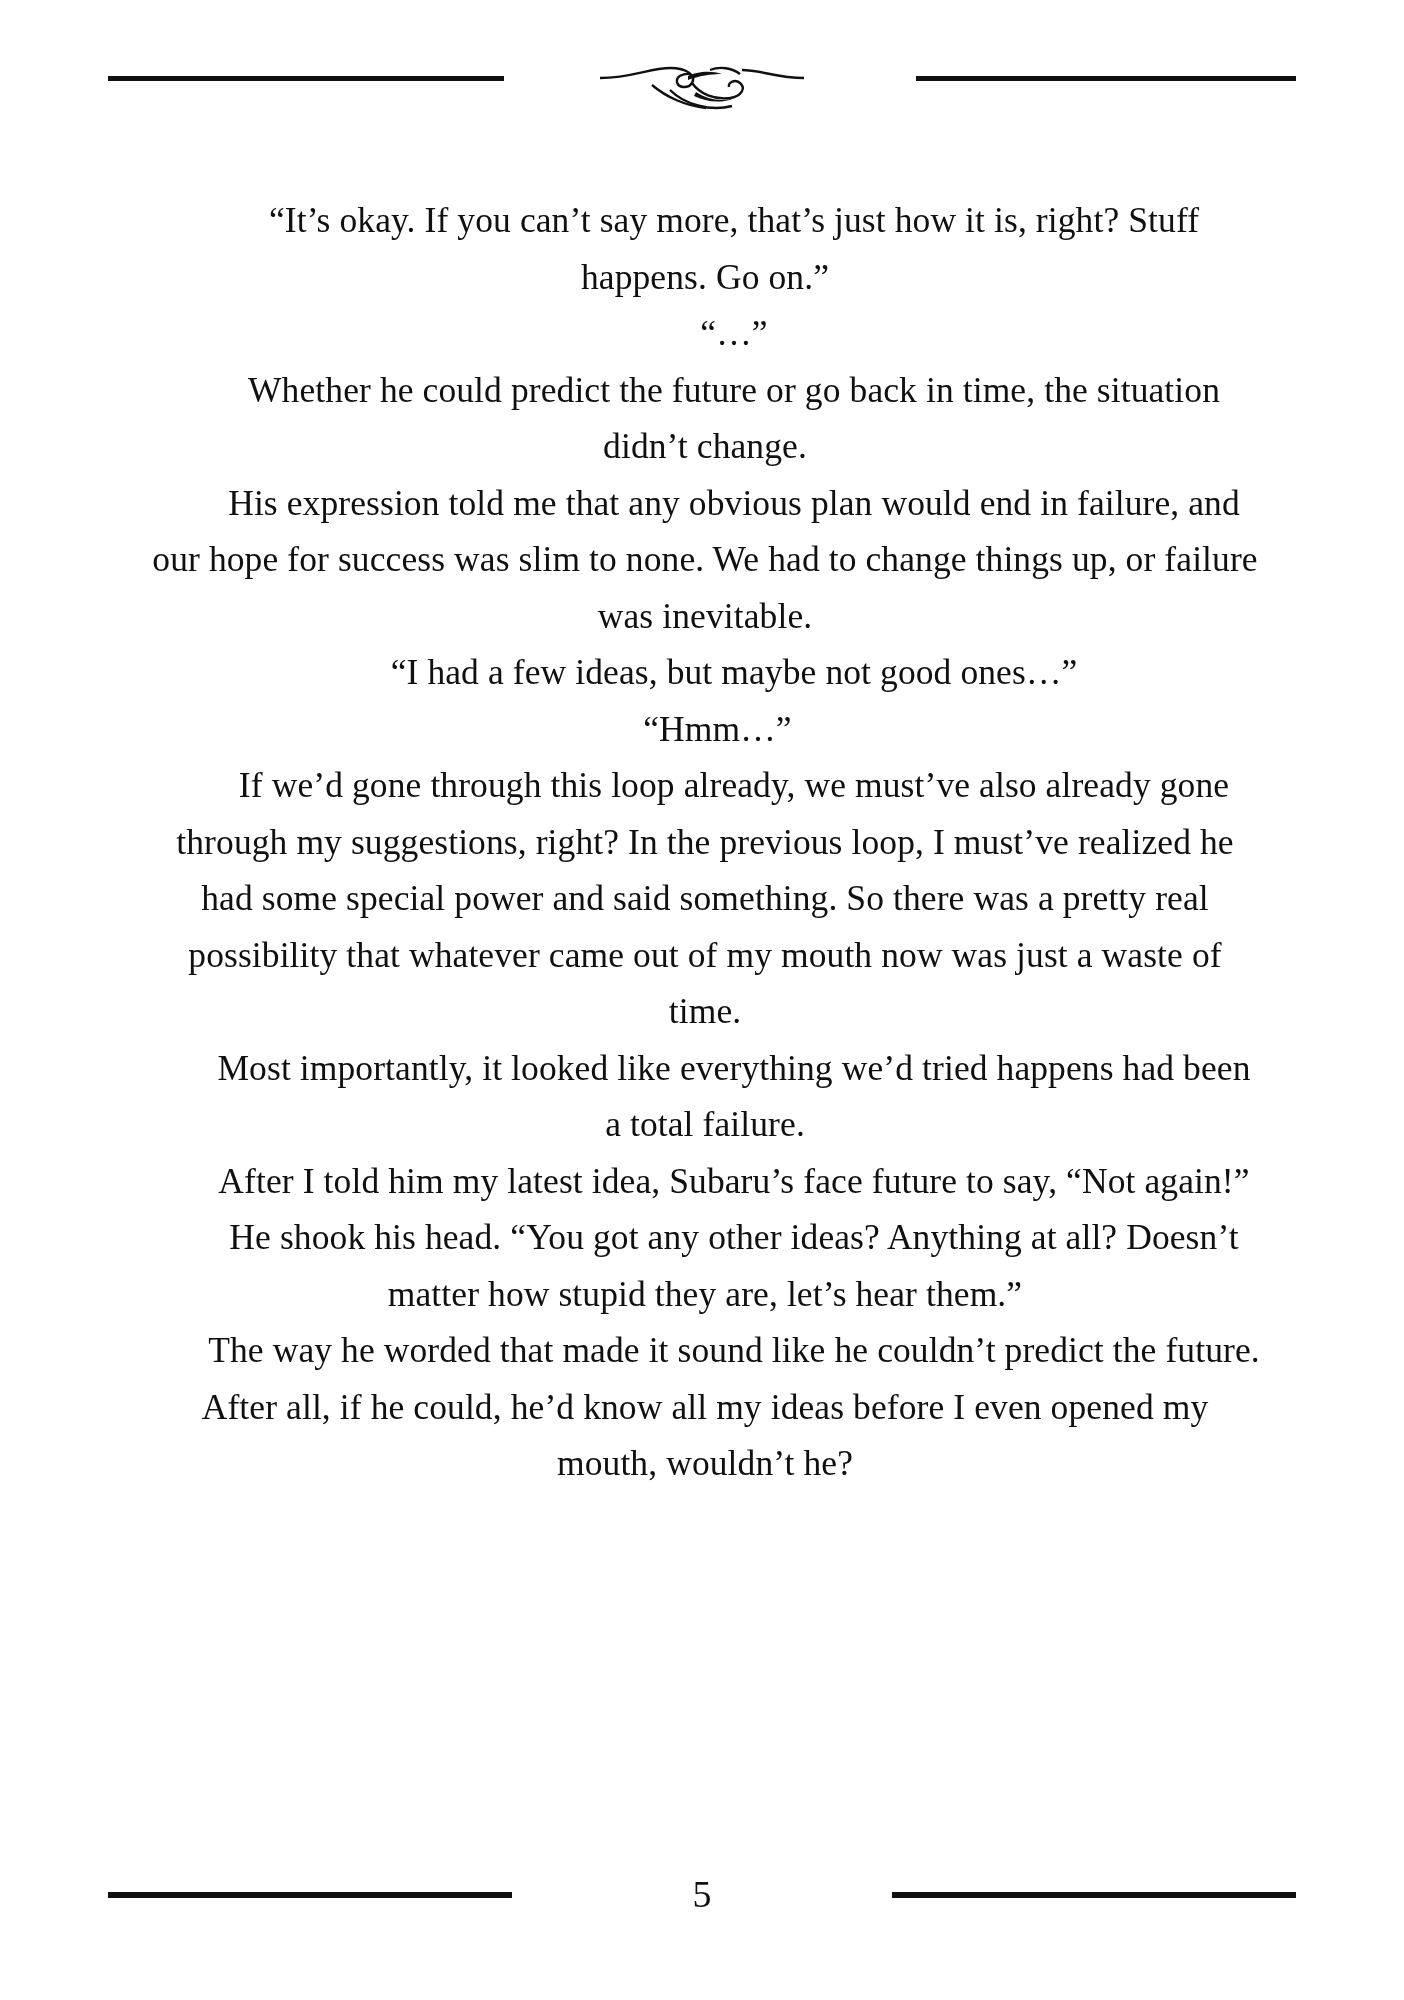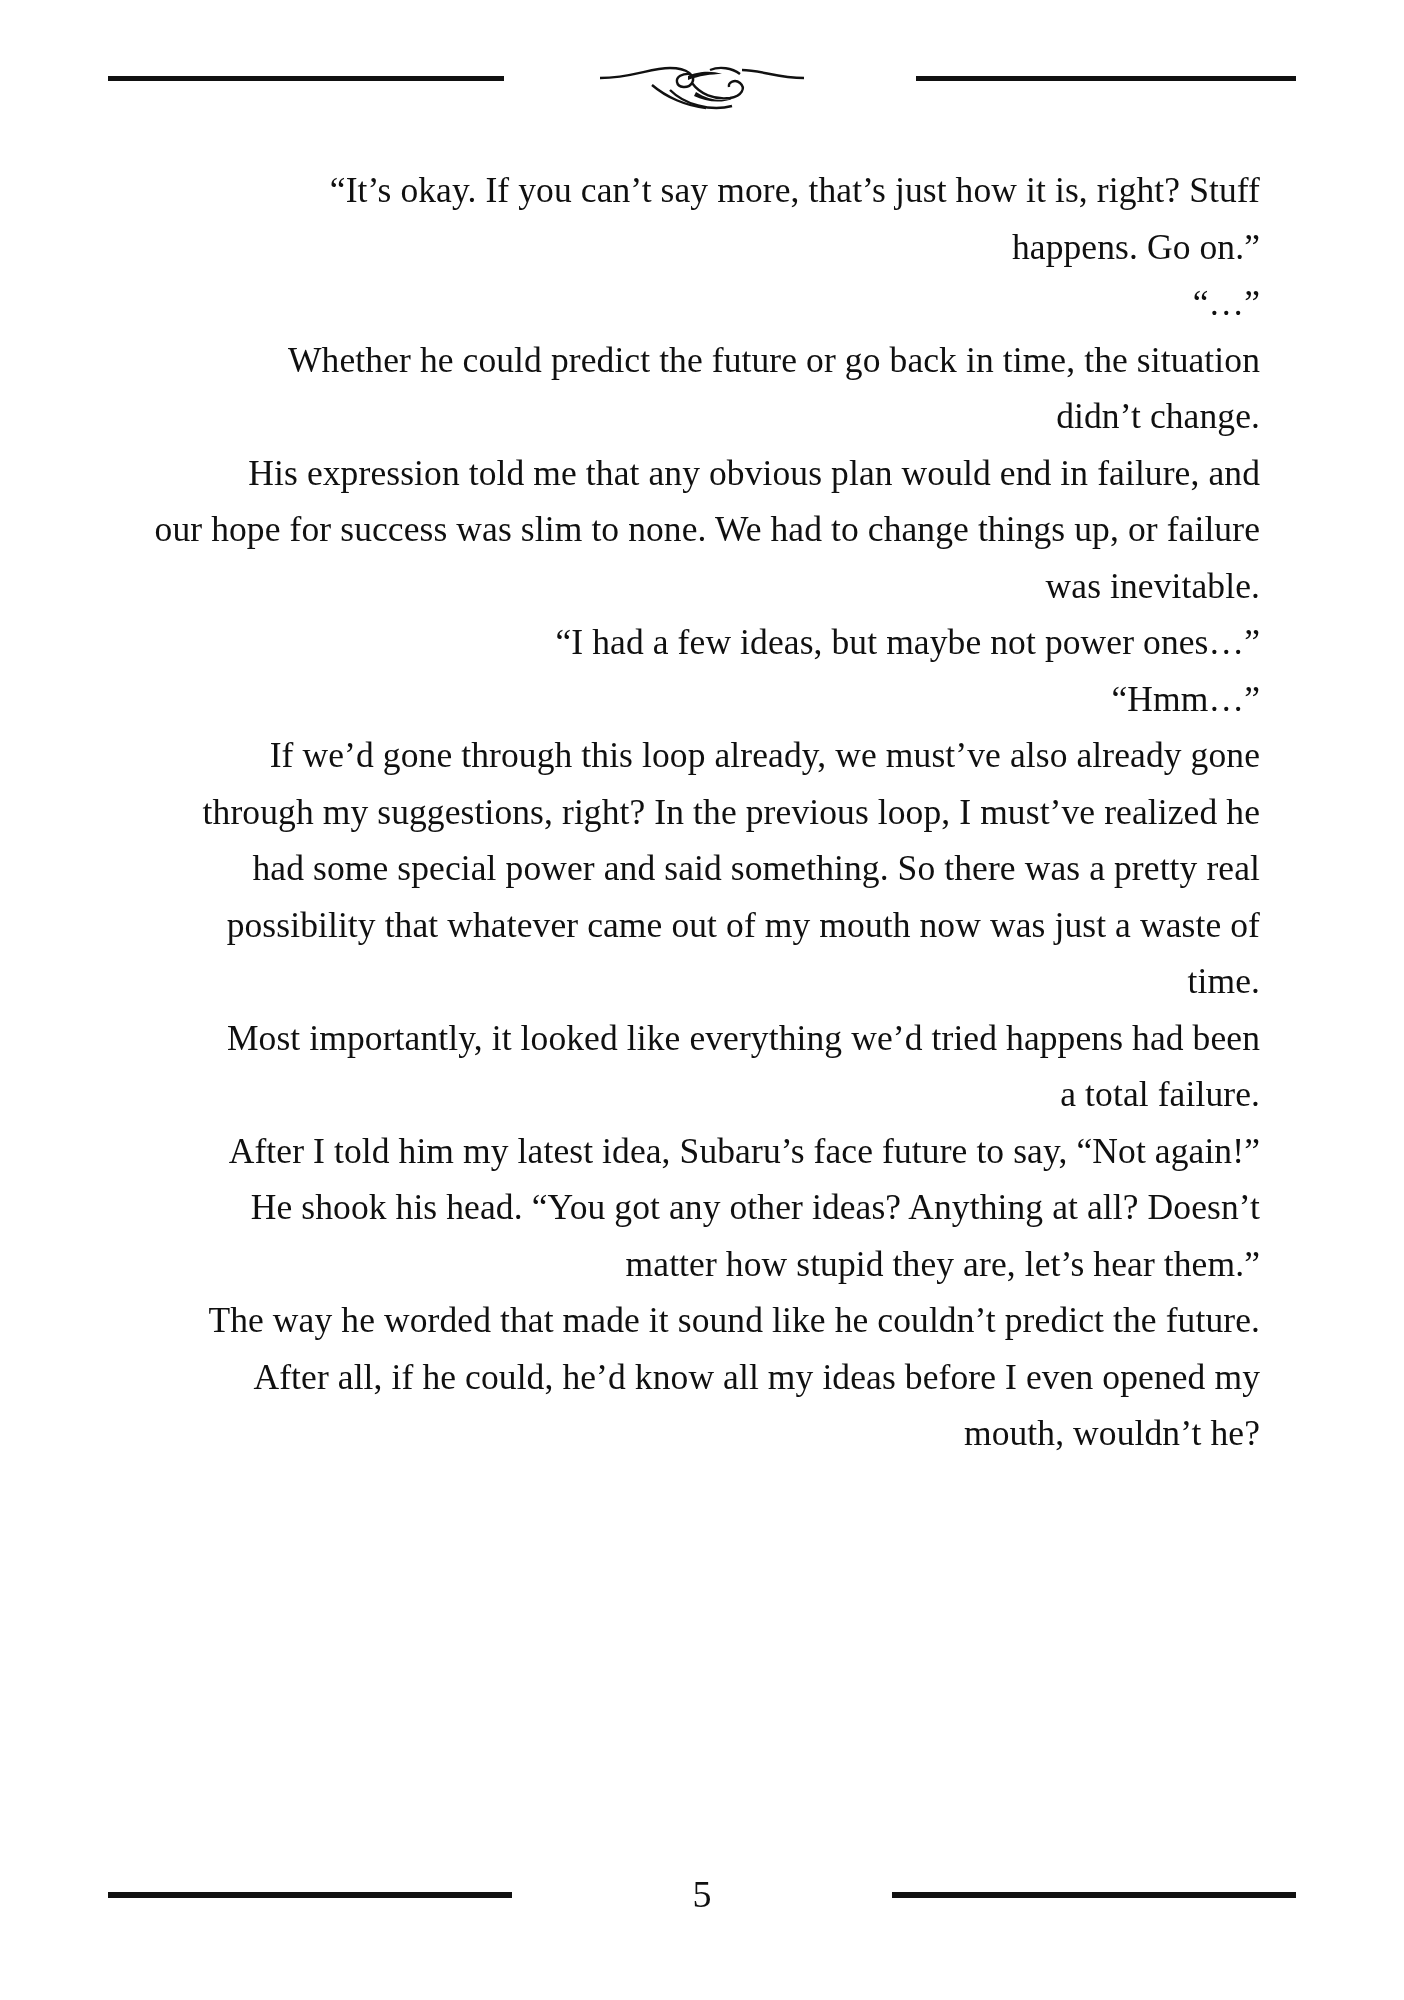--- a/index.html
+++ b/index.html
@@ -46,26 +46,26 @@
     left: 50%;
     top: 0;
     transform: translateX(-50%);
     width: 220px;
     height: 70px;
   }
 
   
   .body-text {
     position: absolute;
-    top: 162px;
+    top: 192px;
     left: 150px;
     width: 1110px;
     font-size: 35.5px;
     line-height: 56.5px;
-    text-align: right;
+    text-align: center;
     letter-spacing: 0.1px;
   }
   .body-text p {
     margin: 0;
     text-indent: 58px;
     white-space: pre-wrap;
   }
   .body-text p.noindent {
     text-indent: 0;
     margin-left: 25px;
@@ -128,21 +128,21 @@
         </g>
       </svg>
     </div>
   </div>
 
   <div class="body-text">
     <p>“It’s okay. If you can’t say more, that’s just how it is, right? Stuff happens. Go on.”</p>
     <p>“…”</p>
     <p>Whether he could predict the future or go back in time, the situation didn’t change.</p>
     <p>His expression told me that any obvious plan would end in failure, and our hope for success was slim to none. We had to change things up, or failure was inevitable.</p>
-    <p>“I had a few ideas, but maybe not power ones…”</p>
+    <p>“I had a few ideas, but maybe not good ones…”</p>
     <p class="noindent">“Hmm…”</p>
     <p>If we’d gone through this loop already, we must’ve also already gone through my suggestions, right? In the previous loop, I must’ve realized he had some special power and said something. So there was a pretty real possibility that whatever came out of my mouth now was just a waste of time.</p>
     <p>Most importantly, it looked like everything we’d tried happens had been a total failure.</p>
     <p>After I told him my latest idea, Subaru’s face future to say, “Not again!”</p>
     <p>He shook his head. “You got any other ideas? Anything at all? Doesn’t matter how stupid they are, let’s hear them.”</p>
     <p>The way he worded that made it sound like he couldn’t predict the future. After all, if he could, he’d know all my ideas before I even opened my mouth, wouldn’t he?</p>
   </div>
 
   <div class="footer">
     <div class="rule-left"></div>

